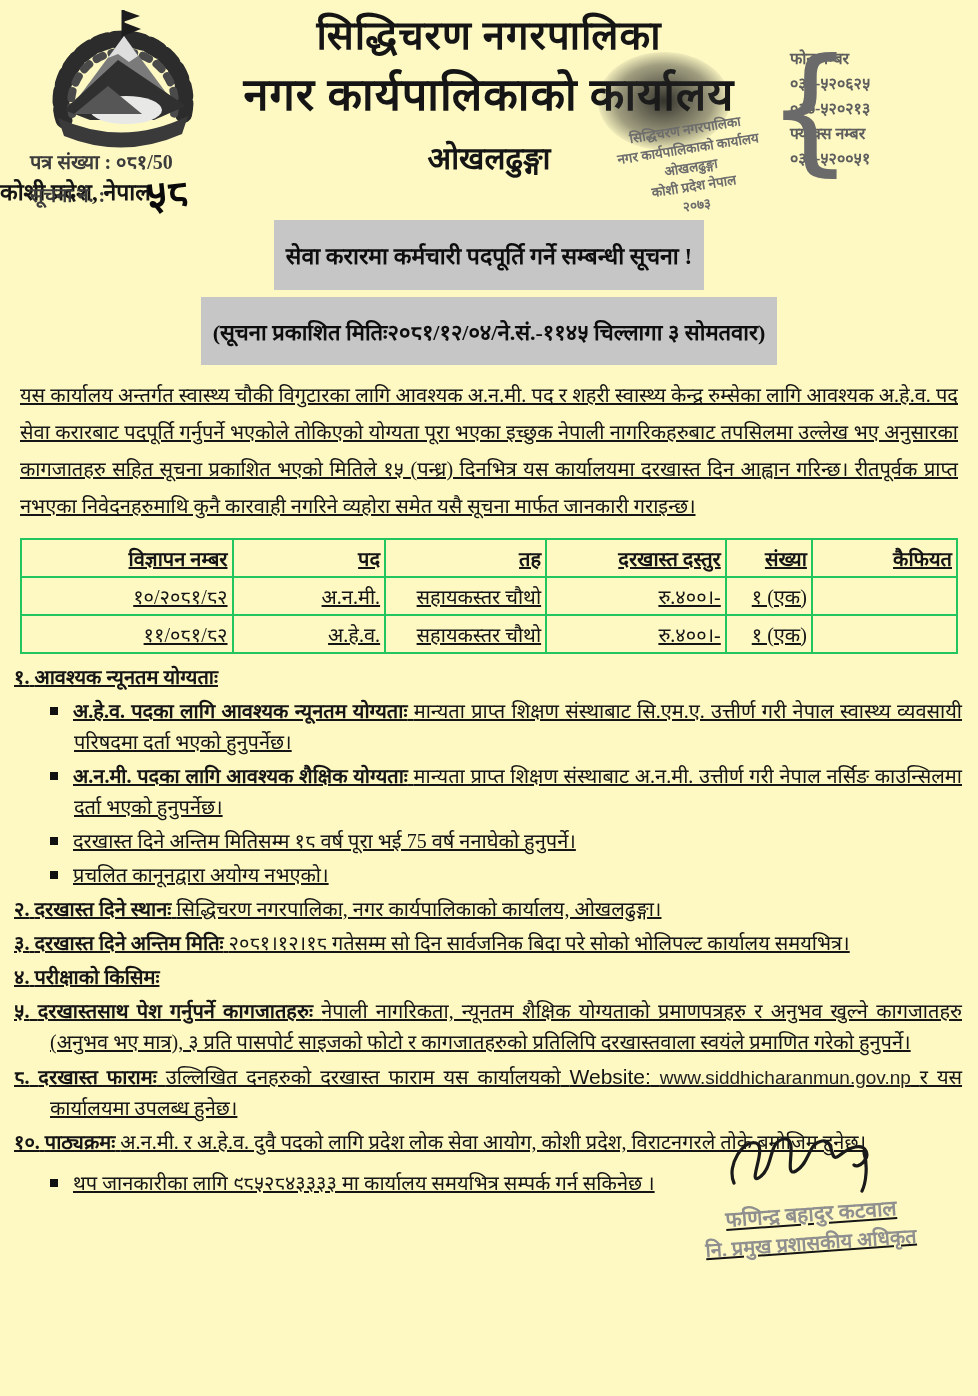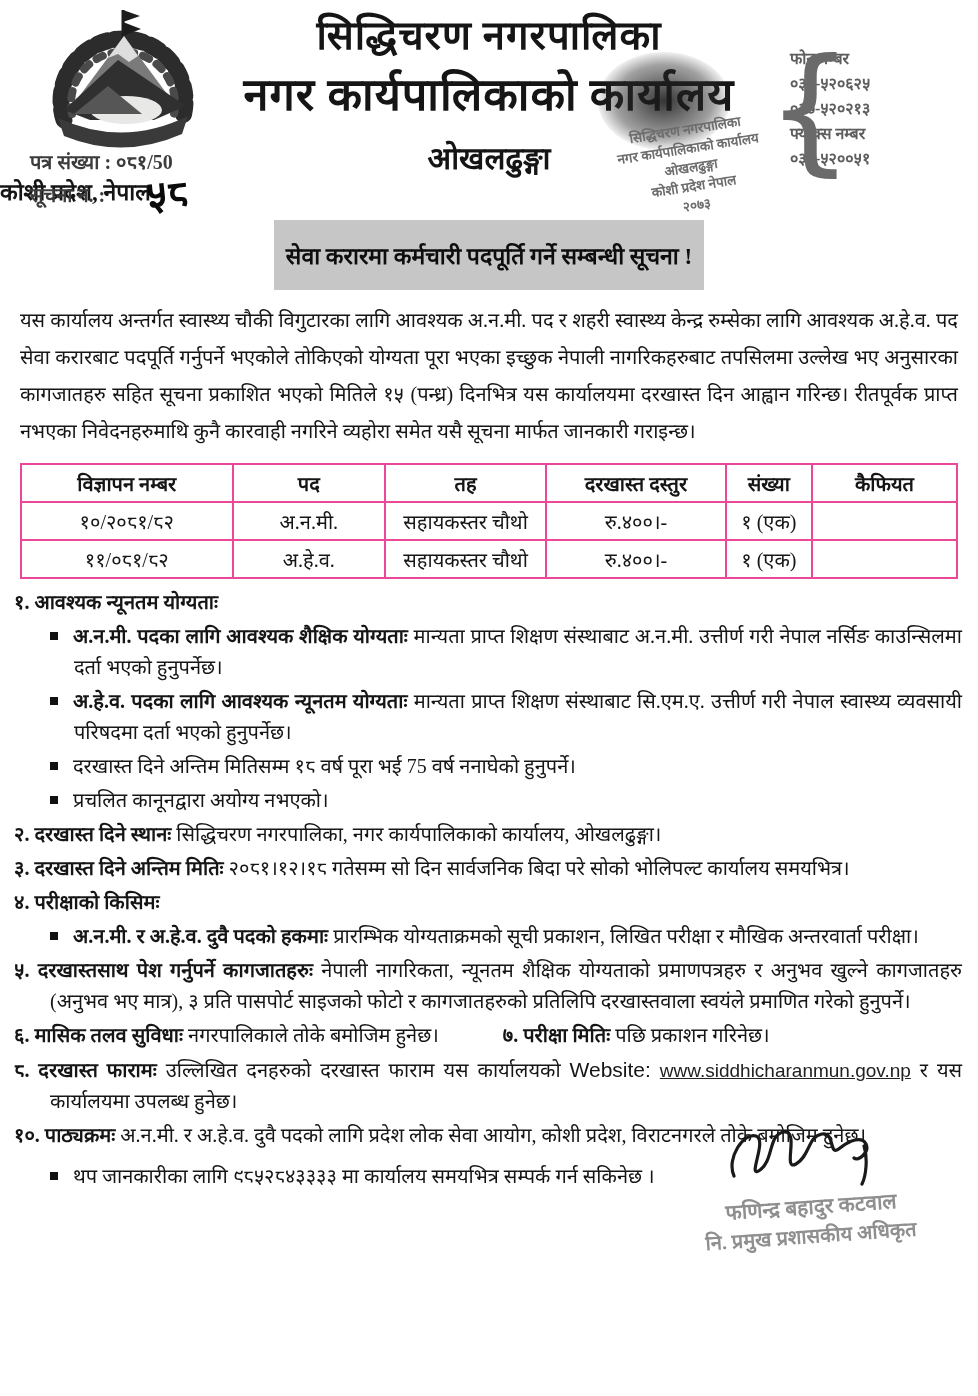--- a/index.html
+++ b/index.html
@@ -1,19 +1,20 @@
 <!DOCTYPE html>
 <html lang="ne"><head>
 <meta charset="utf-8">
 <style>
   html,body{margin:0;padding:0;background:#e9e9e6;}
   .page{
     position:relative; width:978px; height:1396px; margin:0 auto;
-    background:#ffffff; color:#151515; overflow:hidden;
+    background:#fef9c3; color:#151515; overflow:hidden;
     font-family:"Liberation Serif", serif;
+    text-decoration:underline;
   }
   
   .header{position:relative; height:214px;}
   .emblem{position:absolute; left:34px; top:2px; width:178px; height:152px;}
   .title1{position:absolute; top:6px; left:0; right:0; text-align:center;
           font-size:40px; font-weight:bold; letter-spacing:1px;}
   .title2{position:absolute; top:62px; left:0; right:0; text-align:center;
           font-size:45px; font-weight:bold; letter-spacing:1px;}
   .place{position:absolute; top:136px; left:0; right:0; text-align:center;
          font-size:31px; font-weight:bold;}
@@ -39,21 +40,21 @@
   .center{text-align:center;}
   .bar{display:inline-block; background:#c6c6c6; color:#0d0d0d;
        font-weight:bold; padding:19px 12px;}
   .bar1{font-size:23px; margin-top:6px;}
   .bar2{font-size:22px; margin-top:7px;}
   
   .para{margin:12px 20px 0 20px; font-size:20px; line-height:37px;
         text-align:justify;}
   table.vac{border-collapse:collapse; margin:13px 20px 0 20px; width:938px;
             font-size:20px;}
-  table.vac th, table.vac td{border:2px solid #ec4899; text-align:center;
+  table.vac th, table.vac td{border:2px solid #22c55e; text-align:right;
             padding:3px 4px; height:30px;}
   table.vac th{font-weight:bold;}
   .c1{width:22.6%}.c2{width:16.3%}.c3{width:17.2%}.c4{width:19.2%}.c5{width:9.2%}.c6{width:15.5%}
   
   .secs{margin:8px 16px 0 14px; font-size:20px; line-height:31px;}
   .sec{margin-top:3px; padding-left:36px; text-indent:-36px; text-align:justify;}
   .sec b{font-weight:bold;}
   .bul{margin-left:36px; margin-top:3px; padding-left:24px; text-indent:-24px;
        text-align:justify;}
   .sq{display:inline-block; width:8px; height:8px; background:#111;
@@ -120,20 +121,23 @@
       <div>सिद्धिचरण नगरपालिका</div>
       <div>नगर कार्यपालिकाको कार्यालय</div>
       <div>ओखलढुङ्गा</div>
       <div>कोशी प्रदेश नेपाल</div>
       <div>२०७३</div>
     </div>
   </div>
 
   <div class="center">
     <span class="bar bar1">सेवा करारमा कर्मचारी पदपूर्ति गर्ने सम्बन्धी सूचना !</span>
+  </div>
+  <div class="center">
+    <span class="bar bar2">(सूचना प्रकाशित मितिः२०८१/१२/०४/ने.सं.-११४५ चिल्लागा ३ सोमतवार)</span>
   </div>
 
   <div class="para">यस कार्यालय अन्तर्गत स्वास्थ्य चौकी विगुटारका लागि आवश्यक अ.न.मी. पद र शहरी स्वास्थ्य केन्द्र रुम्सेका लागि आवश्यक अ.हे.व. पद सेवा करारबाट पदपूर्ति गर्नुपर्ने भएकोले तोकिएको योग्यता पूरा भएका इच्छुक नेपाली नागरिकहरुबाट तपसिलमा उल्लेख भए अनुसारका कागजातहरु सहित सूचना प्रकाशित भएको मितिले १५ (पन्ध्र) दिनभित्र यस कार्यालयमा दरखास्त दिन आह्वान गरिन्छ। रीतपूर्वक प्राप्त नभएका निवेदनहरुमाथि कुनै कारवाही नगरिने व्यहोरा समेत यसै सूचना मार्फत जानकारी गराइन्छ।</div>
 
   <table class="vac">
     <thead>
       <tr>
         <th class="c1">विज्ञापन नम्बर</th>
         <th class="c2">पद</th>
         <th class="c3">तह</th>
@@ -162,24 +166,24 @@
     </tbody>
   </table>
 
   <div class="secs">
 
     <div class="sec">
       <b>१.</b>
       <b>आवश्यक न्यूनतम योग्यताः</b>
     </div>
     <div class="bul">
+      <span class="sq"></span><b>अ.हे.व. पदका लागि आवश्यक न्यूनतम योग्यताः</b> <span>मान्यता प्राप्त शिक्षण संस्थाबाट सि.एम.ए. उत्तीर्ण गरी नेपाल स्वास्थ्य व्यवसायी परिषदमा दर्ता भएको हुनुपर्नेछ।</span>
+    </div>
+    <div class="bul">
       <span class="sq"></span><b>अ.न.मी. पदका लागि आवश्यक शैक्षिक योग्यताः</b> <span>मान्यता प्राप्त शिक्षण संस्थाबाट अ.न.मी. उत्तीर्ण गरी नेपाल नर्सिङ काउन्सिलमा दर्ता भएको हुनुपर्नेछ।</span>
-    </div>
-    <div class="bul">
-      <span class="sq"></span><b>अ.हे.व. पदका लागि आवश्यक न्यूनतम योग्यताः</b> <span>मान्यता प्राप्त शिक्षण संस्थाबाट सि.एम.ए. उत्तीर्ण गरी नेपाल स्वास्थ्य व्यवसायी परिषदमा दर्ता भएको हुनुपर्नेछ।</span>
     </div>
     <div class="bul">
       <span class="sq"></span><span>दरखास्त दिने अन्तिम मितिसम्म १८ वर्ष पूरा भई 75 वर्ष ननाघेको हुनुपर्ने।</span>
     </div>
     <div class="bul">
       <span class="sq"></span><span>प्रचलित कानूनद्वारा अयोग्य नभएको।</span>
     </div>
 
     <div class="sec">
       <b>२.</b>
@@ -190,42 +194,27 @@
     <div class="sec">
       <b>३.</b>
       <b>दरखास्त दिने अन्तिम मितिः</b>
       <span>२०८१।१२।१८ गतेसम्म सो दिन सार्वजनिक बिदा परे सोको भोलिपल्ट कार्यालय समयभित्र।</span>
     </div>
 
     <div class="sec">
       <b>४.</b>
       <b>परीक्षाको किसिमः</b>
     </div>
-    <div class="bul">
-      <span class="sq"></span><b>अ.न.मी. र अ.हे.व. दुवै पदको हकमाः</b> <span>प्रारम्भिक योग्यताक्रमको सूची प्रकाशन, लिखित परीक्षा र मौखिक अन्तरवार्ता परीक्षा।</span>
-    </div>
 
     <div class="sec">
       <b>५.</b>
       <b>दरखास्तसाथ पेश गर्नुपर्ने कागजातहरुः</b>
       <span>नेपाली नागरिकता, न्यूनतम शैक्षिक योग्यताको प्रमाणपत्रहरु र अनुभव खुल्ने कागजातहरु (अनुभव भए मात्र), ३ प्रति पासपोर्ट साइजको फोटो र कागजातहरुको प्रतिलिपि दरखास्तवाला स्वयंले प्रमाणित गरेको हुनुपर्ने।</span>
     </div>
 
-    <div class="sec-row">
-      <div class="sec" style="margin-top:0">
-        <b>६.</b>
-        <b>मासिक तलव सुविधाः</b>
-        <span>नगरपालिकाले तोके बमोजिम हुनेछ।</span>
-      </div>
-      <div class="sec s7" style="margin-top:0">
-        <b>७.</b>
-        <b>परीक्षा मितिः</b>
-        <span>पछि प्रकाशन गरिनेछ।</span>
-      </div>
-    </div>
 
     <div class="sec">
       <b>८.</b>
       <b>दरखास्त फारामः</b>
       <span>उल्लिखित दनहरुको दरखास्त फाराम यस कार्यालयको</span>
       <span class="latin">Website:</span>
       <a class="weblink">www.siddhicharanmun.gov.np</a>
       <span>र यस कार्यालयमा उपलब्ध हुनेछ।</span>
     </div>
 

